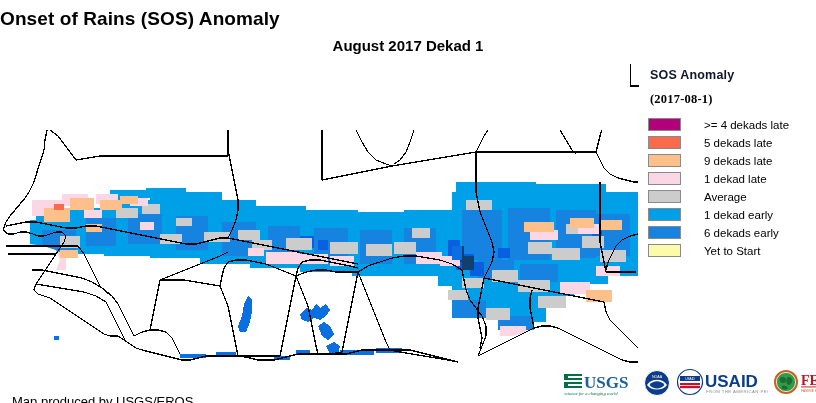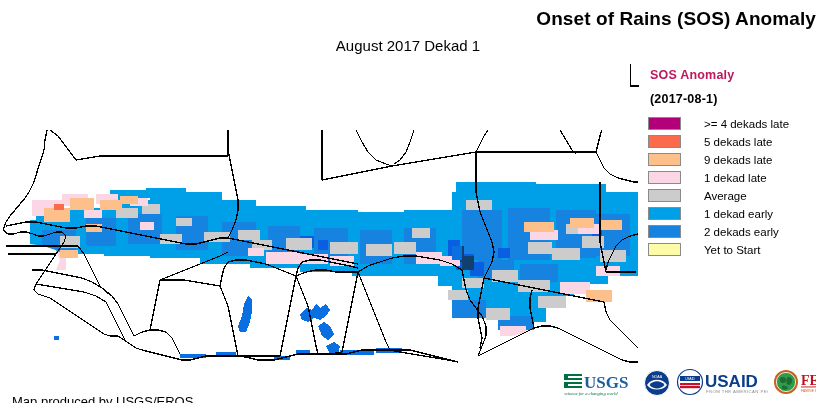--- a/index.html
+++ b/index.html
@@ -8,28 +8,28 @@
     background:#ffffff;
     font-family:"Liberation Sans", sans-serif;
     overflow:hidden;
     position:relative;
   }
   #page{position:relative;width:816px;height:403px;}
 
   
   .title-main{
     position:absolute;top:8px;left:0;width:816px;
-    text-align:right;
+    text-align:left;
     font-size:19px;font-weight:bold;color:#000;
     letter-spacing:.1px;
   }
   .title-sub{
     position:absolute;top:37px;left:0;width:816px;
     text-align:center;
-    font-size:15px;font-weight:normal;color:#000;
+    font-size:15px;font-weight:bold;color:#000;
   }
 
   
   .map-panel{
     position:absolute;left:0;top:64px;width:638px;height:300px;
     background:#fff;overflow:hidden;
   }
   .map-panel svg{display:block;}
 
   
@@ -39,26 +39,26 @@
   }
   .frame-tr-top{
     position:absolute;left:630px;top:85px;width:9px;height:1.6px;background:#000;
   }
 
   
   .legend{
     position:absolute;left:648px;top:68px;width:168px;
   }
   .legend-title{
-    font-size:12.5px;font-weight:bold;color:#be185d;
+    font-size:12.5px;font-weight:bold;color:#0f172a;
     margin:0 0 10px 2px;letter-spacing:.2px;
   }
   .legend-date{
     font-size:12.5px;font-weight:bold;color:#000;
-    margin:0 0 9px 2px;letter-spacing:.2px;
+    margin:0 0 9px 2px;letter-spacing:.2px;font-family:Liberation Serif, serif;
   }
   .legend-row{
     display:flex;align-items:center;height:17.5px;margin-bottom:.5px;
   }
   .swatch{
     width:33px;height:13px;
     border:1px solid #8a8a8a;
     box-sizing:border-box;
     flex:0 0 auto;
   }
@@ -394,21 +394,21 @@
     <div class="legend-row">
       <span class="swatch" style="background: rgb(204, 204, 204);"></span>
       <span class="legend-label">Average</span>
     </div>
     <div class="legend-row">
       <span class="swatch" style="background: rgb(0, 160, 233);"></span>
       <span class="legend-label">1 dekad early</span>
     </div>
     <div class="legend-row">
       <span class="swatch" style="background: rgb(22, 131, 224);"></span>
-      <span class="legend-label">2 dekads early</span>
+      <span class="legend-label">6 dekads early</span>
     </div>
     <div class="legend-row">
       <span class="swatch" style="background: rgb(251, 251, 168);"></span>
       <span class="legend-label">Yet to Start</span>
     </div>
   </div>
 
   <div class="credit">Map produced by USGS/EROS</div>
 
   <div class="logos">

